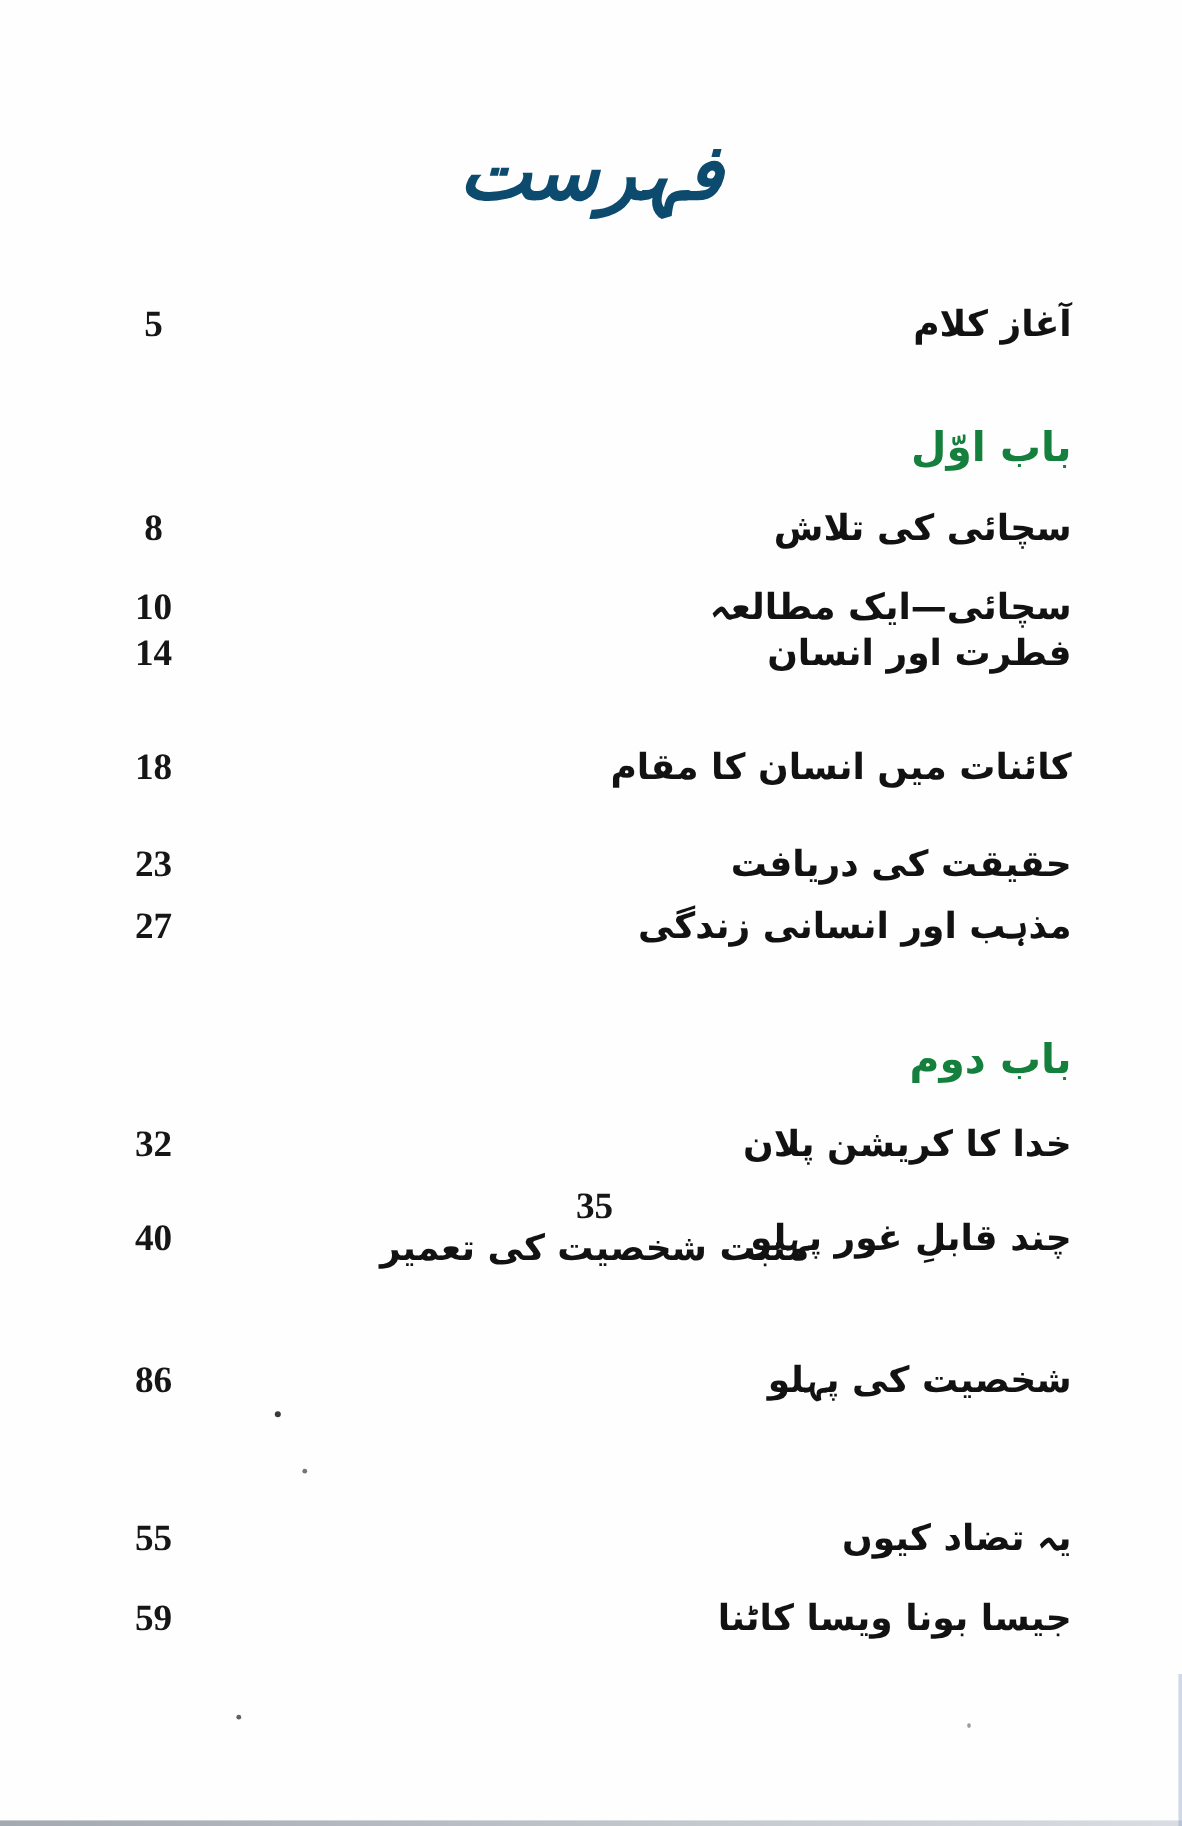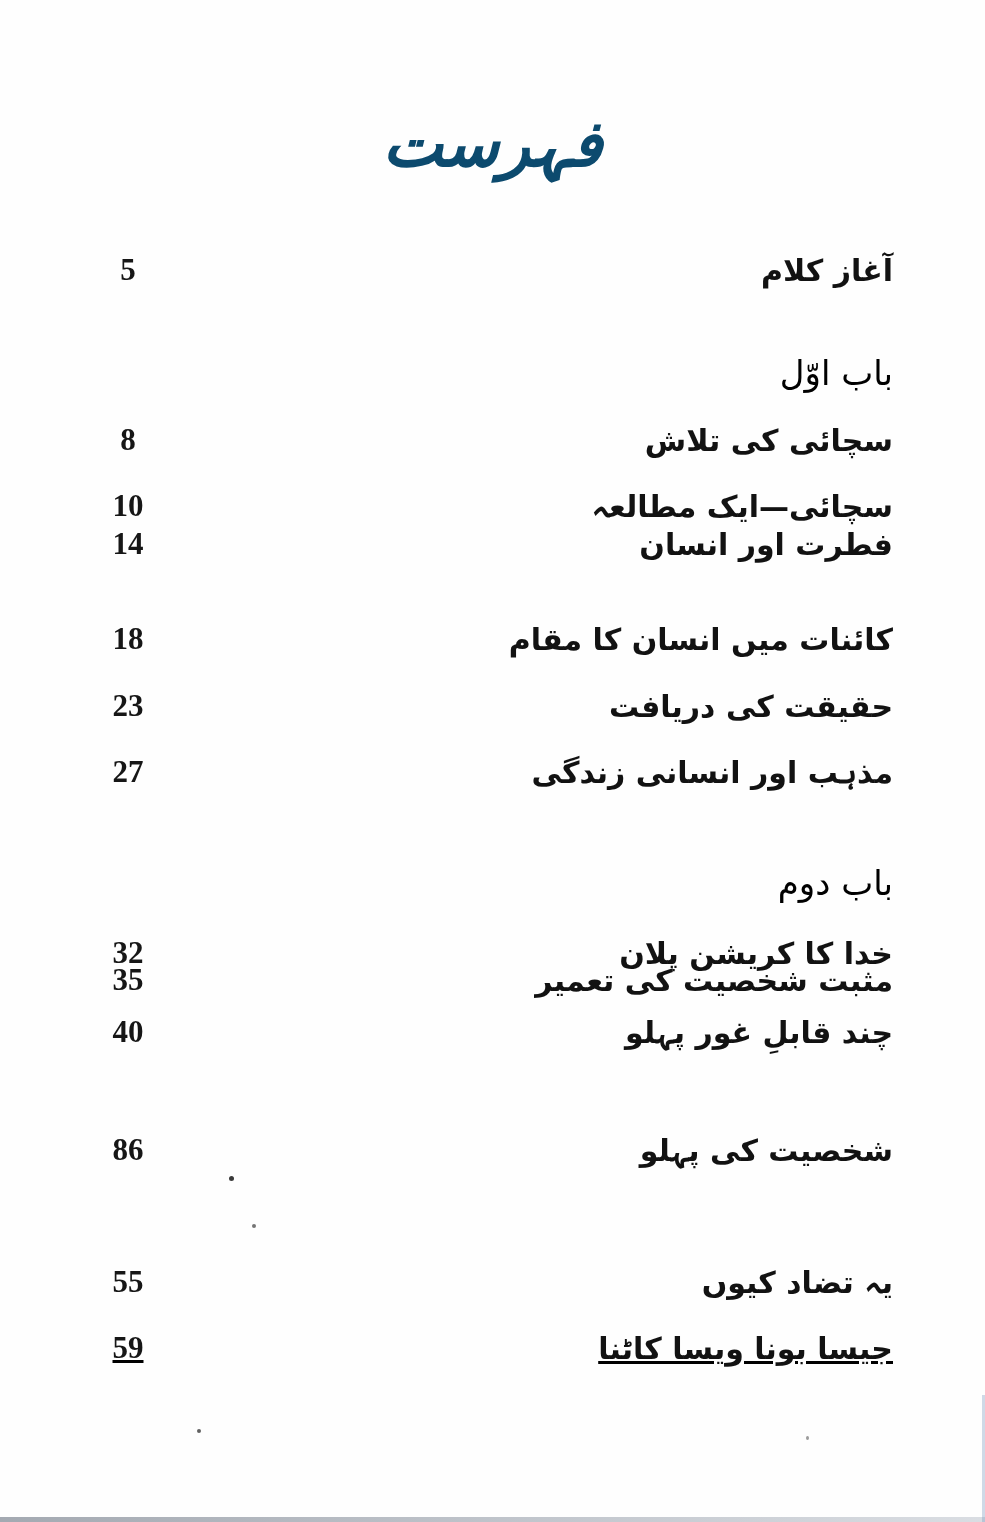--- a/index.html
+++ b/index.html
@@ -57,41 +57,41 @@
   .entry-title {
     direction: rtl;
     font-size: 30px;
     font-weight: 700;
     color: #121212;
     white-space: nowrap;
   }
   .chapter-heading {
     direction: rtl;
     font-size: 34px;
-    font-weight: 400;
-    color: #000000;
+    font-weight: 700;
+    color: #15803d;
     white-space: nowrap;
   }
   
   .r-front  { top: 238px; }
   .r-ch1    { top: 340px; }
   .r-c1e0   { top: 408px; }
   .r-c1e1   { top: 474px; }
   .r-c1e2   { top: 512px; }
   .r-c1e3   { top: 607px; }
-  .r-c1e4   { top: 674px; }
+  .r-c1e4   { top: 688px; }
   .r-c1e5   { top: 740px; }
   .r-ch2    { top: 850px; }
   .r-c2e0   { top: 921px; }
-  .r-c2e1   { top: 948px; }
+  .r-c2e1   { top: 987px; flex-direction: column; }
   .r-c2e2   { top: 1000px; }
   .r-c2e3   { top: 1118px; }
   .r-c2e4   { top: 1184px; }
   .r-c2e5   { top: 1250px; }
-  .r-c2e6   { top: 1316px; text-decoration: underline; }
+  .r-c2e6   { top: 1316px; }
   
   .speckle {
     position: absolute;
     border-radius: 50%;
     background: #3a3a3a;
   }
   .sp1 { left: 229px; top: 1176px; width: 5px; height: 5px; }
   .sp2 { left: 252px; top: 1224px; width: 4px; height: 4px; opacity: .7; }
   .sp3 { left: 197px; top: 1429px; width: 4px; height: 4px; opacity: .8; }
   .sp4 { left: 806px; top: 1436px; width: 3px; height: 4px; opacity: .5; }

